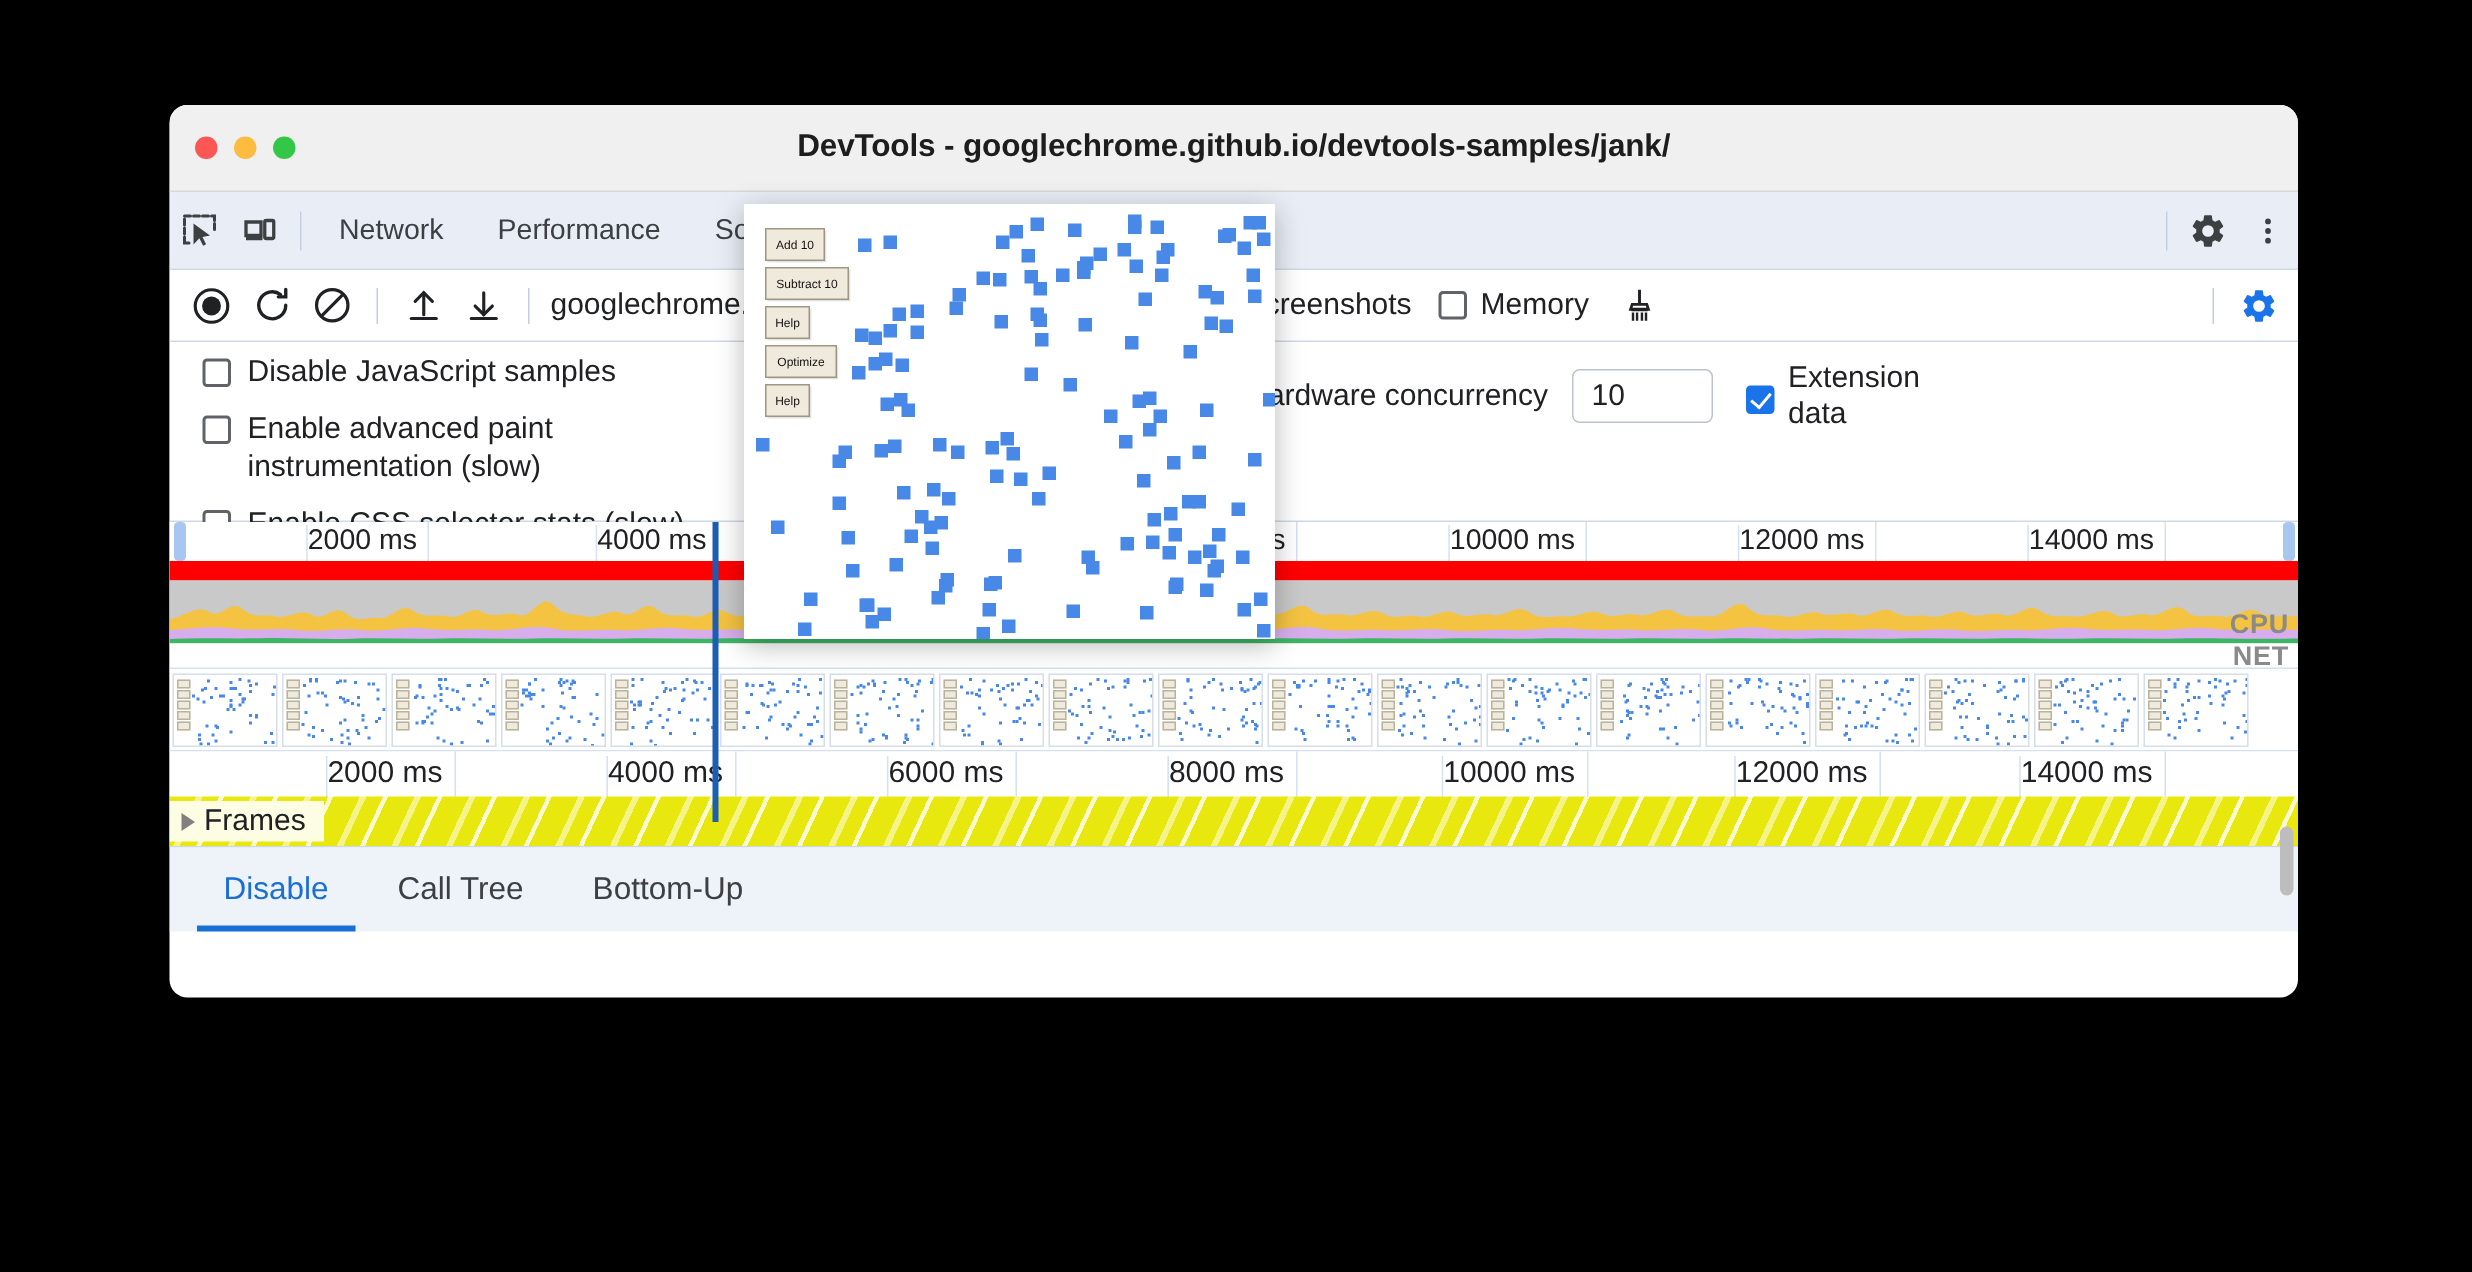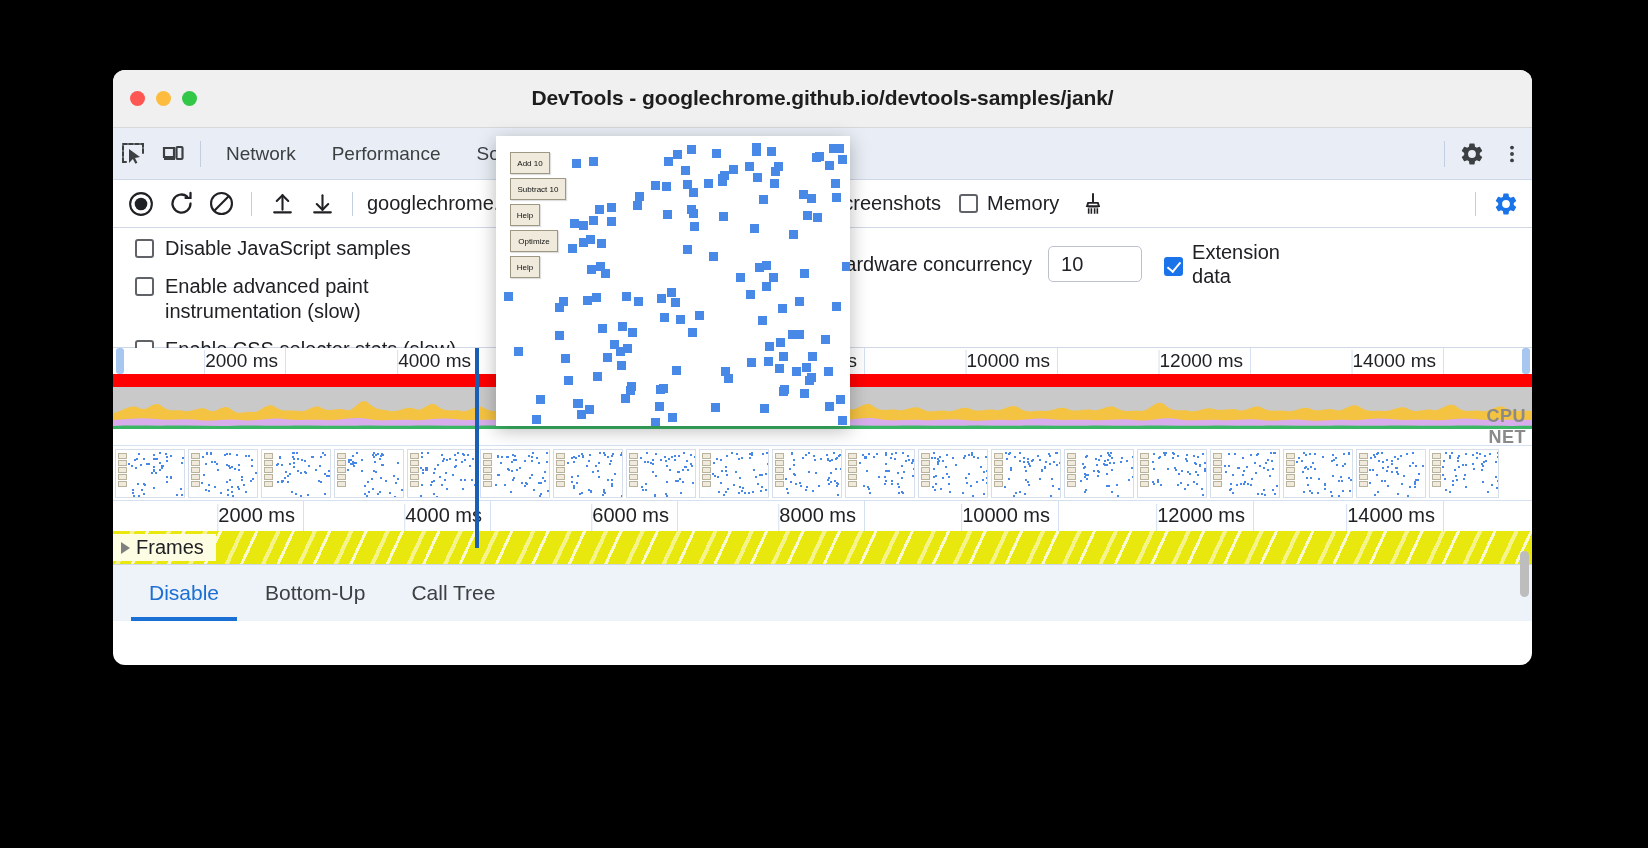--- a/index.html
+++ b/index.html
@@ -1526,22 +1526,22 @@
     </div>
 
     <div id="leftgrip" style="top:0;height:26px"></div>
     <div id="rightgrip" style="top:0;height:26px"></div>
     <div id="playhead" style="height:200px"></div>
     <div id="vscroll" style="top:203px;height:46px"></div>
   </div>
 
   <div id="bottomtabs">
     <div class="btab active">Disable</div>
+    <div class="btab">Call Tree</div>
     <div class="btab">Bottom-Up</div>
-    <div class="btab">Call Tree</div>
   </div>
 
   <div id="popup">
     <div class="pbtn" style="left:14px;top:16px;width:40px;height:22px">Add 10</div>
     <div class="pbtn" style="left:14px;top:42px;width:56px;height:22px">Subtract 10</div>
     <div class="pbtn" style="left:14px;top:68px;width:30px;height:22px">Help</div>
     <div class="pbtn" style="left:14px;top:94px;width:48px;height:22px">Optimize</div>
     <div class="pbtn" style="left:14px;top:120px;width:30px;height:22px">Help</div>
   <div class="dot" style="background: rgb(72, 137, 232); left: 87.4492px; top: 159.766px;"></div>
       <div class="dot" style="background: rgb(72, 137, 232); left: 264.393px; top: 267.716px;"></div>

